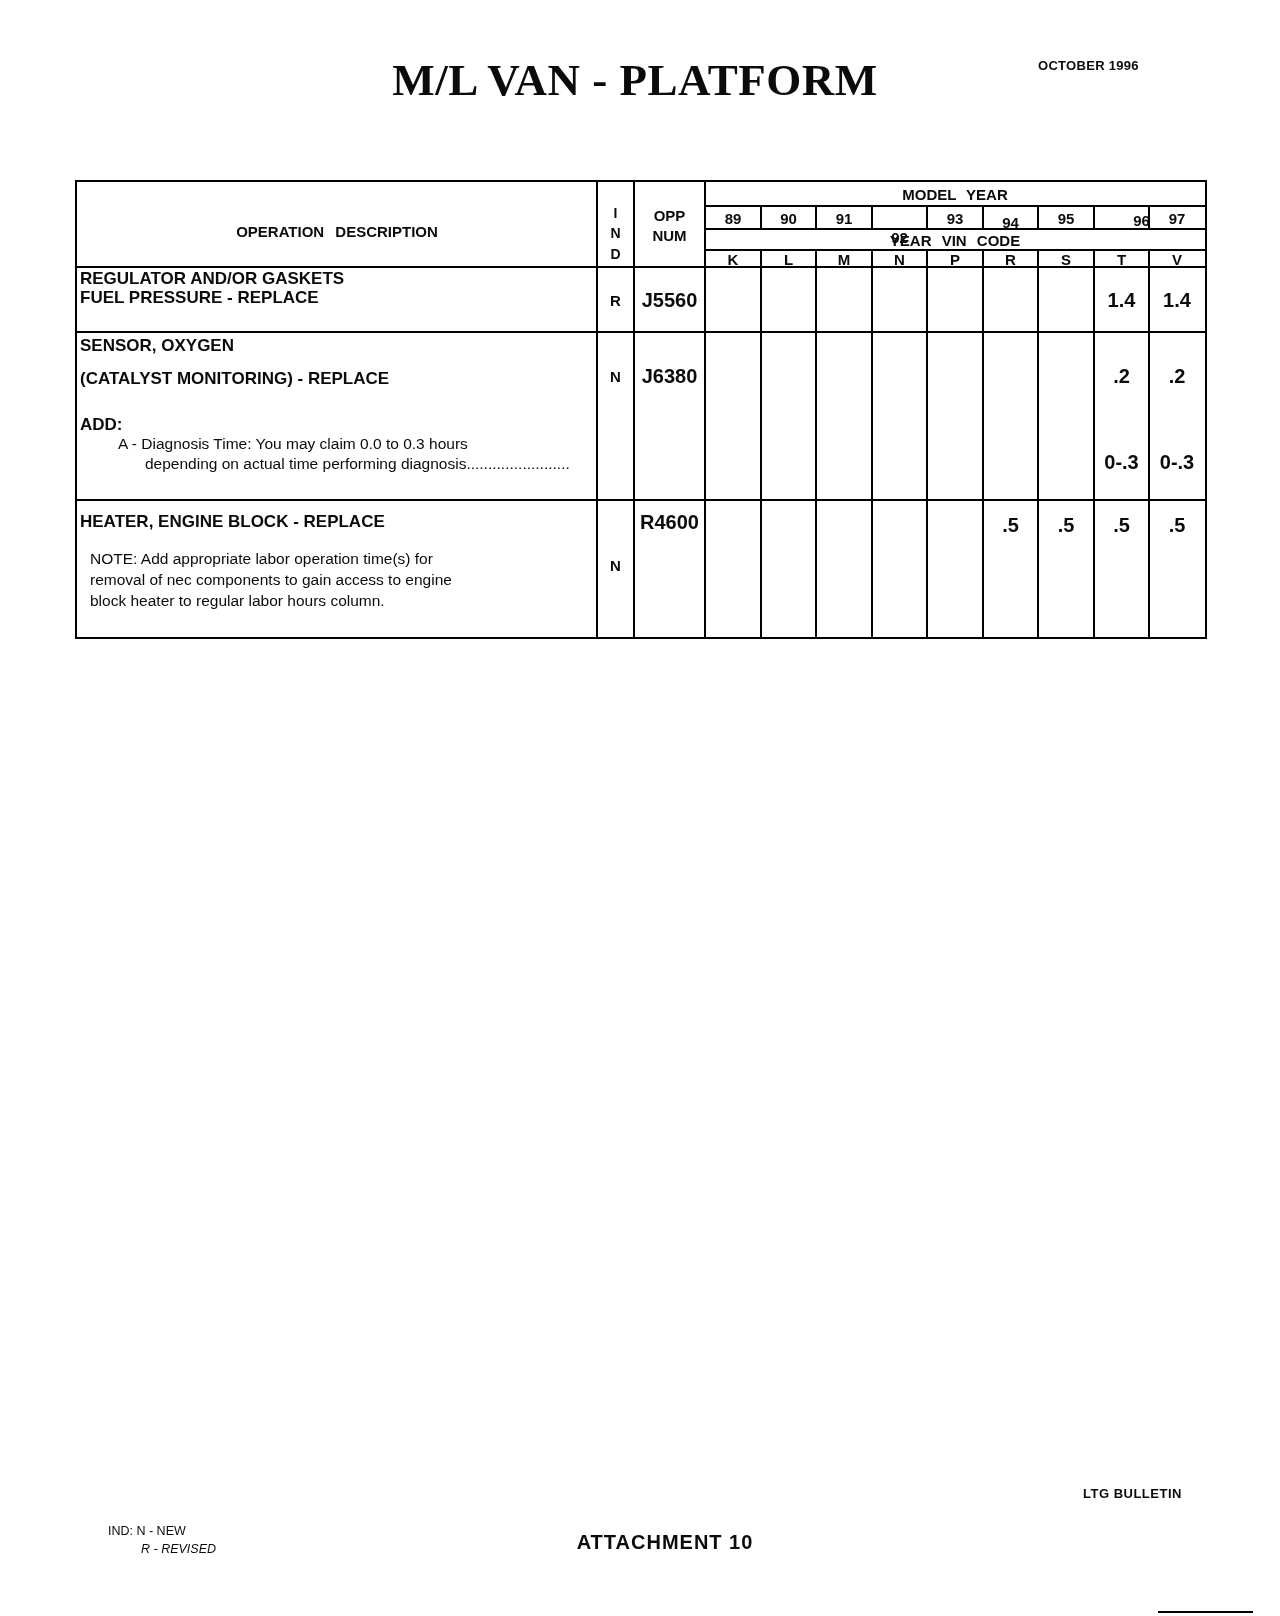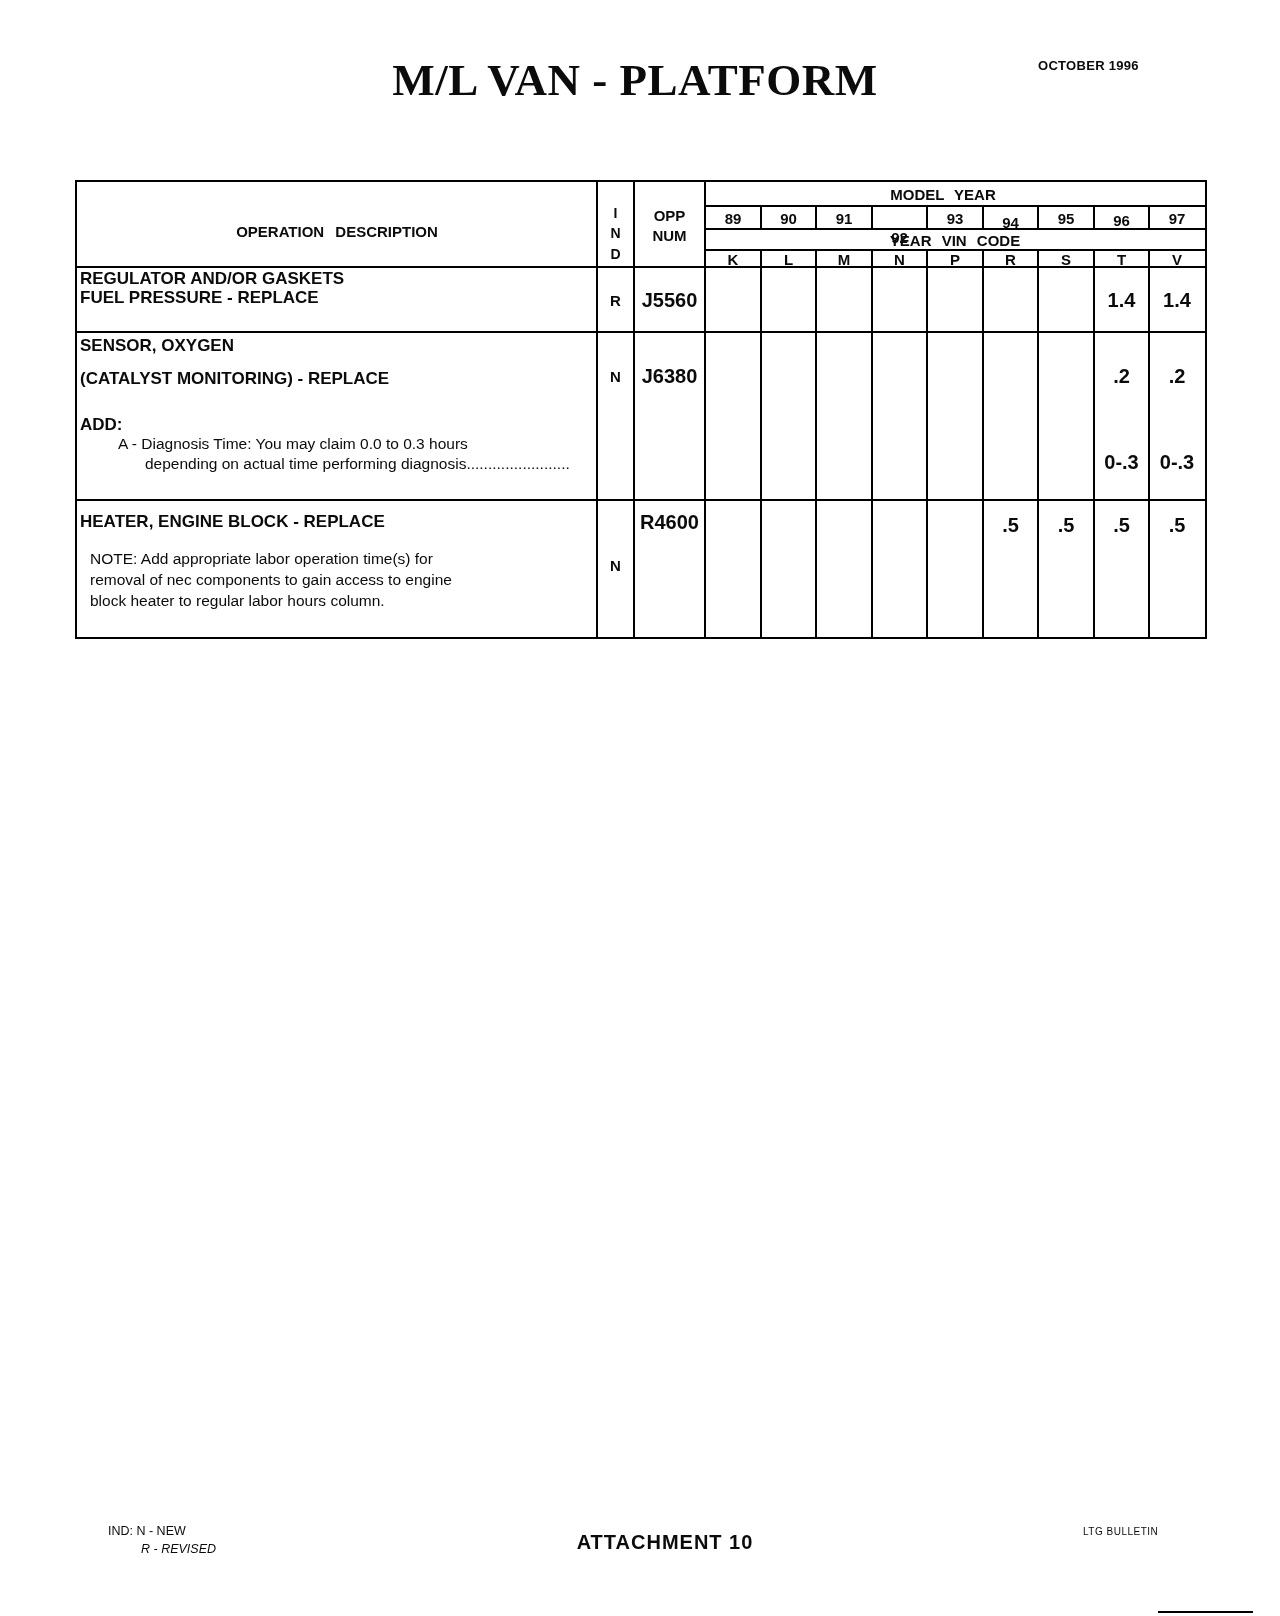--- a/index.html
+++ b/index.html
@@ -34,21 +34,21 @@
   .r1v{top:86px;height:65px;}
   .r2v{top:184px;height:20px;}
   .r2av{top:270px;height:20px;}
   .r3v{top:333px;height:20px;}
   .r3i{top:373px;height:20px;}
   
   .legend1{position:absolute;left:108px;top:1524px;font-size:12.5px;}
   .legend2{position:absolute;left:141px;top:1542px;font-size:12.5px;font-style:italic;}
   .attachment{position:absolute;left:500px;top:1531px;width:330px;text-align:center;
     font-size:20px;font-weight:bold;letter-spacing:1px;}
-  .bulletin{position:absolute;left:1083px;top:1526px;font-size:10px;font-weight:normal;letter-spacing:0.5px;}
+  .bulletin{position:absolute;left:1083px;top:1486px;font-size:13px;font-weight:bold;letter-spacing:0.5px;}
   .sigline{position:absolute;left:1158px;top:1611px;width:95px;height:2px;background:#000;}
 </style>
 </head>
 <body>
 
 <div class="sheet">
 
   <div class="title-block">
     <div class="title-l2">M/L VAN - PLATFORM</div>
   </div>
@@ -84,32 +84,32 @@
     <div class="vl" style="left:960px;top:67px;height:388px;"></div>
     <div class="vl" style="left:1016px;top:67px;height:388px;"></div>
     <div class="vl" style="left:1071px;top:67px;height:388px;"></div>
 
     <div class="cell" style="left:0;top:40px;width:520px;height:18px;word-spacing:7px;">OPERATION DESCRIPTION</div>
     <div class="cell indcol" style="top:23px;height:16px;font-size:14px;">I</div>
     <div class="cell indcol" style="top:43px;height:16px;font-size:14px;">N</div>
     <div class="cell indcol" style="top:64px;height:16px;font-size:14px;">D</div>
     <div class="cell oppcol" style="top:24px;height:18px;">OPP</div>
     <div class="cell oppcol" style="top:44px;height:18px;">NUM</div>
-    <div class="cell" style="left:600px;top:2px;width:500px;height:21px;word-spacing:6px;padding-left:16px;">MODEL YEAR</div>
+    <div class="cell" style="left:628px;top:2px;width:500px;height:21px;word-spacing:6px;">MODEL YEAR</div>
     <div class="cell" style="left:628px;top:49px;width:500px;height:19px;word-spacing:6px;">YEAR VIN CODE</div>
 
     <div>
       <div class="cell yc c0" style="top:26px;height:20px;">89</div>
       <div class="cell yc c1" style="top:26px;height:20px;">90</div>
       <div class="cell yc c2" style="top:26px;height:20px;">91</div>
       <div class="cell yc c3" style="top:37px;height:36px;">92</div>
       <div class="cell yc c4" style="top:26px;height:20px;">93</div>
       <div class="cell yc c5" style="top:26px;height:28px;">94</div>
       <div class="cell yc c6" style="top:26px;height:20px;">95</div>
-      <div class="cell yc c7" style="top:26px;height:24px;">96</div>
+      <div class="cell yc c7" style="top:26px;height:24px;padding-left:20px;">96</div>
       <div class="cell yc c8" style="top:26px;height:20px;">97</div>
     </div>
     <div>
       <div class="cell c0" style="top:69px;height:16px;">K</div>
       <div class="cell c1" style="top:69px;height:16px;">L</div>
       <div class="cell c2" style="top:69px;height:16px;">M</div>
       <div class="cell c3" style="top:69px;height:16px;">N</div>
       <div class="cell c4" style="top:69px;height:16px;">P</div>
       <div class="cell c5" style="top:69px;height:16px;">R</div>
       <div class="cell c6" style="top:69px;height:16px;">S</div>

